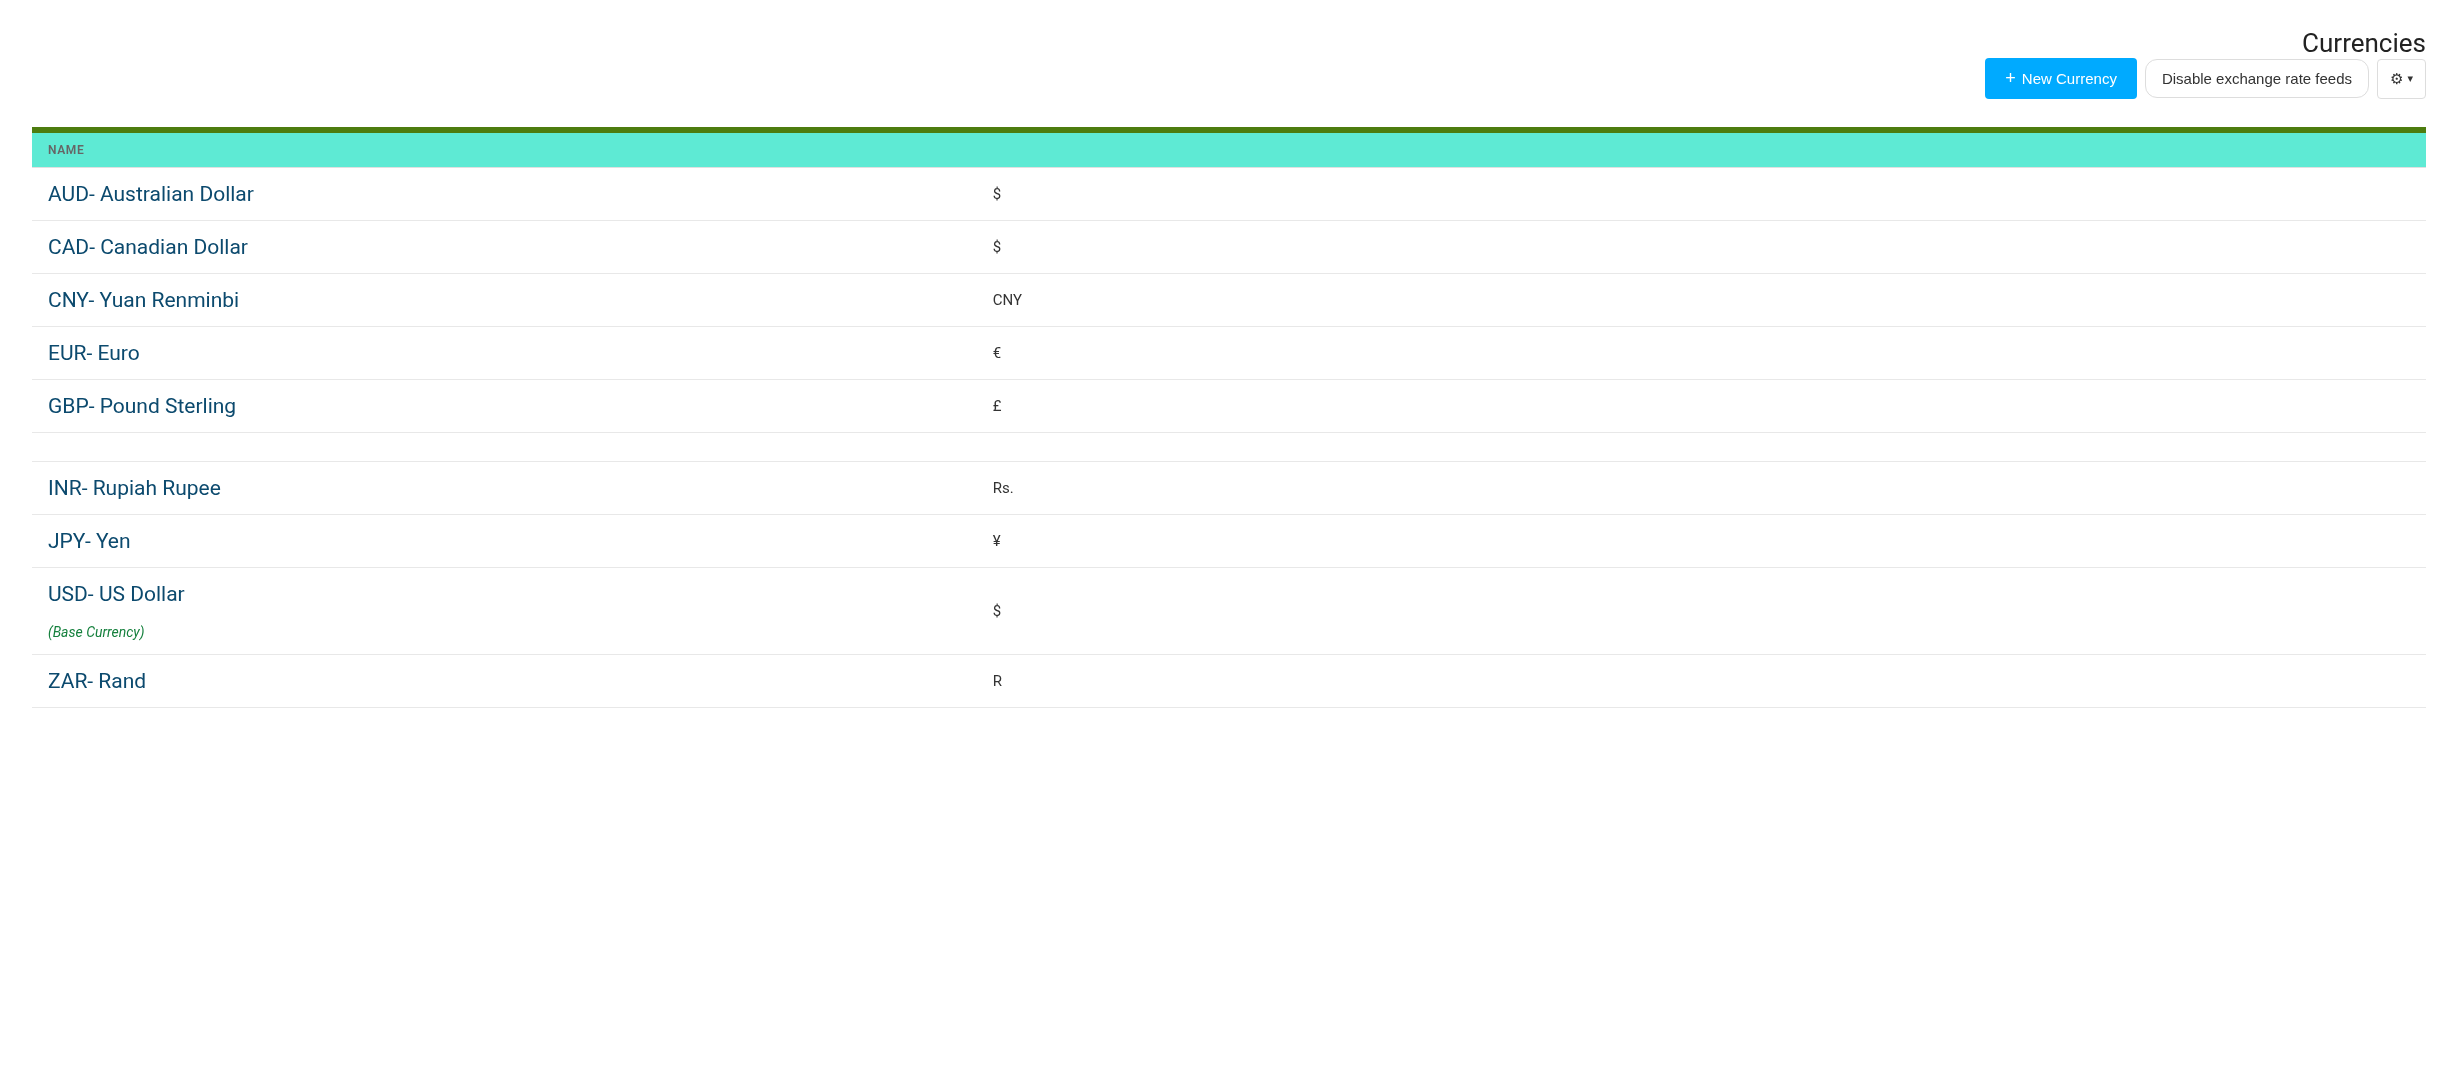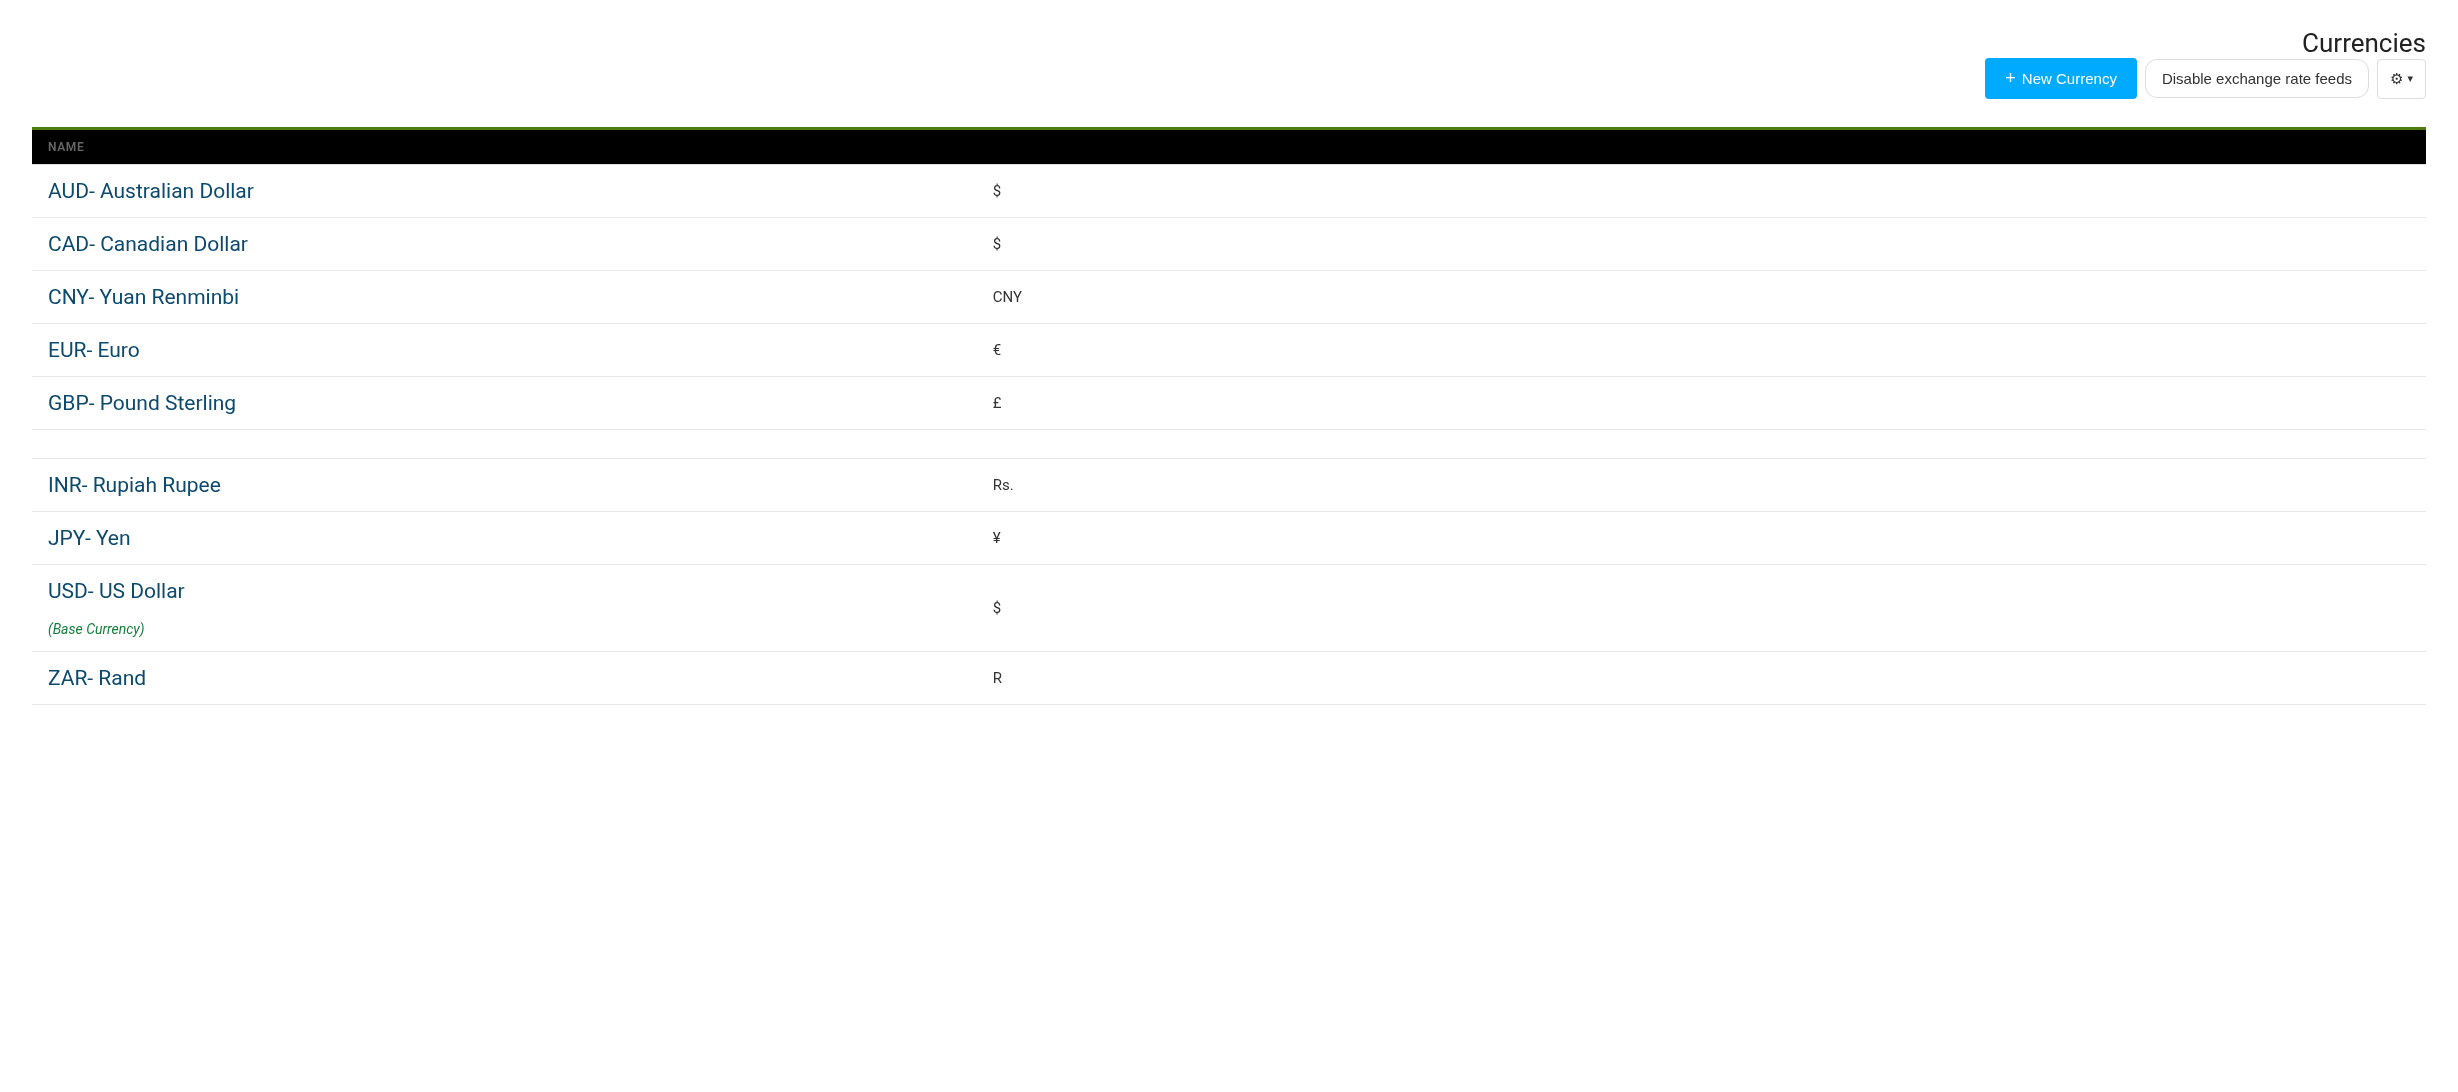--- a/index.html
+++ b/index.html
@@ -85,22 +85,22 @@
       cursor: pointer;
     }
 
     .table-container {
       width: 100%;
     }
 
     .table-header {
       display: grid;
       grid-template-columns: 40% 60%;
-      background: #000000;
-      border-top: 3px solid #4d7c0f;
+      background: #5eead4;
+      border-top: 6px solid #4d7c0f;
       border-bottom: 1px solid #e0e0e0;
       padding: 10px 16px;
     }
 
     .col-header {
       font-size: 12px;
       font-weight: 600;
       color: #666;
       letter-spacing: 0.05em;
       text-transform: uppercase;

